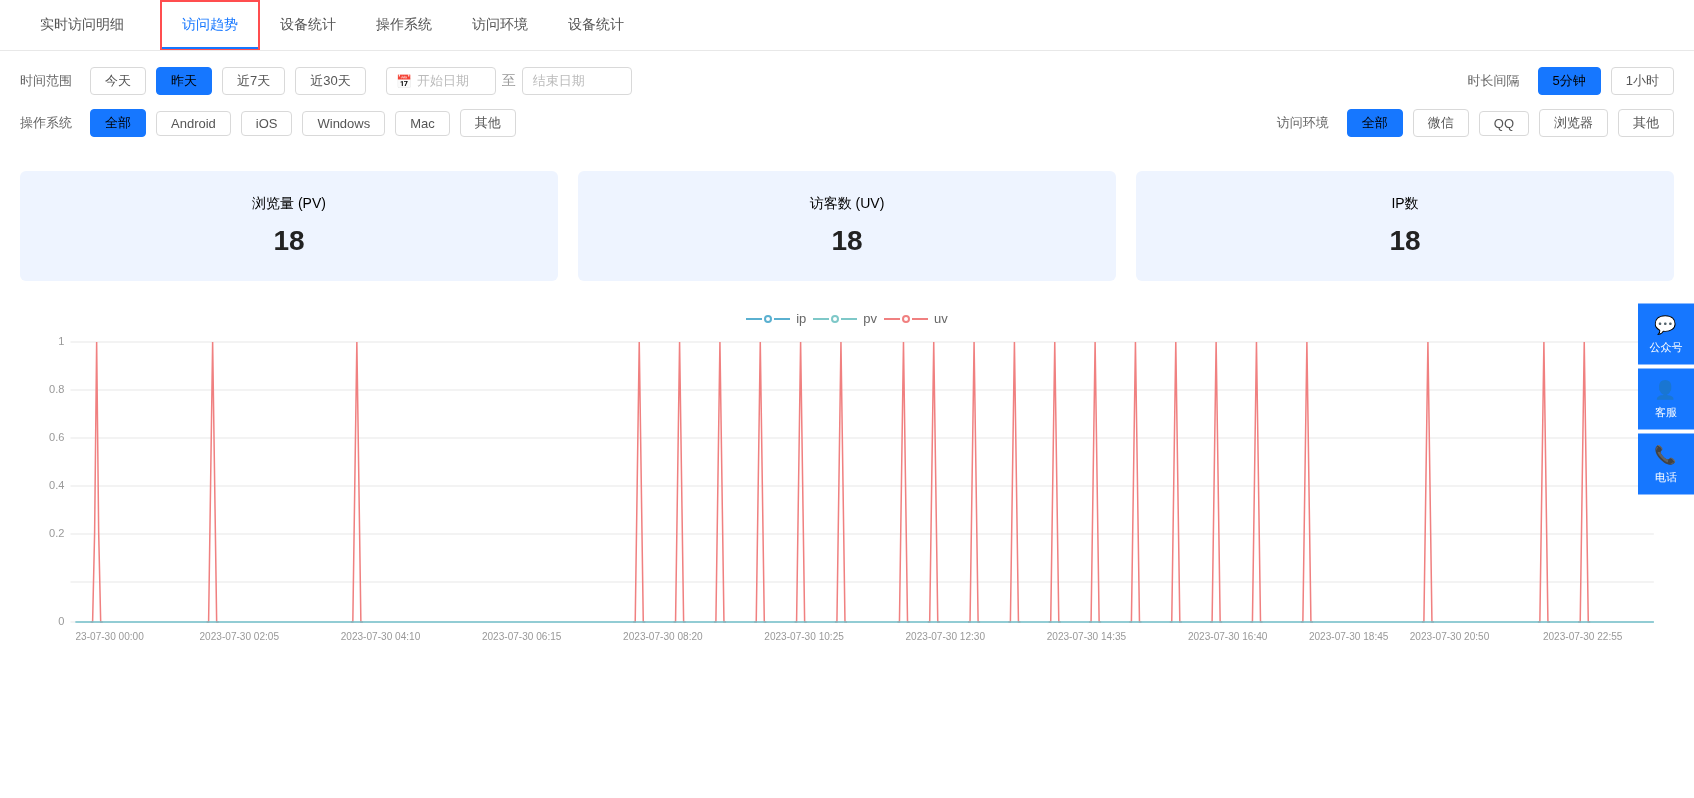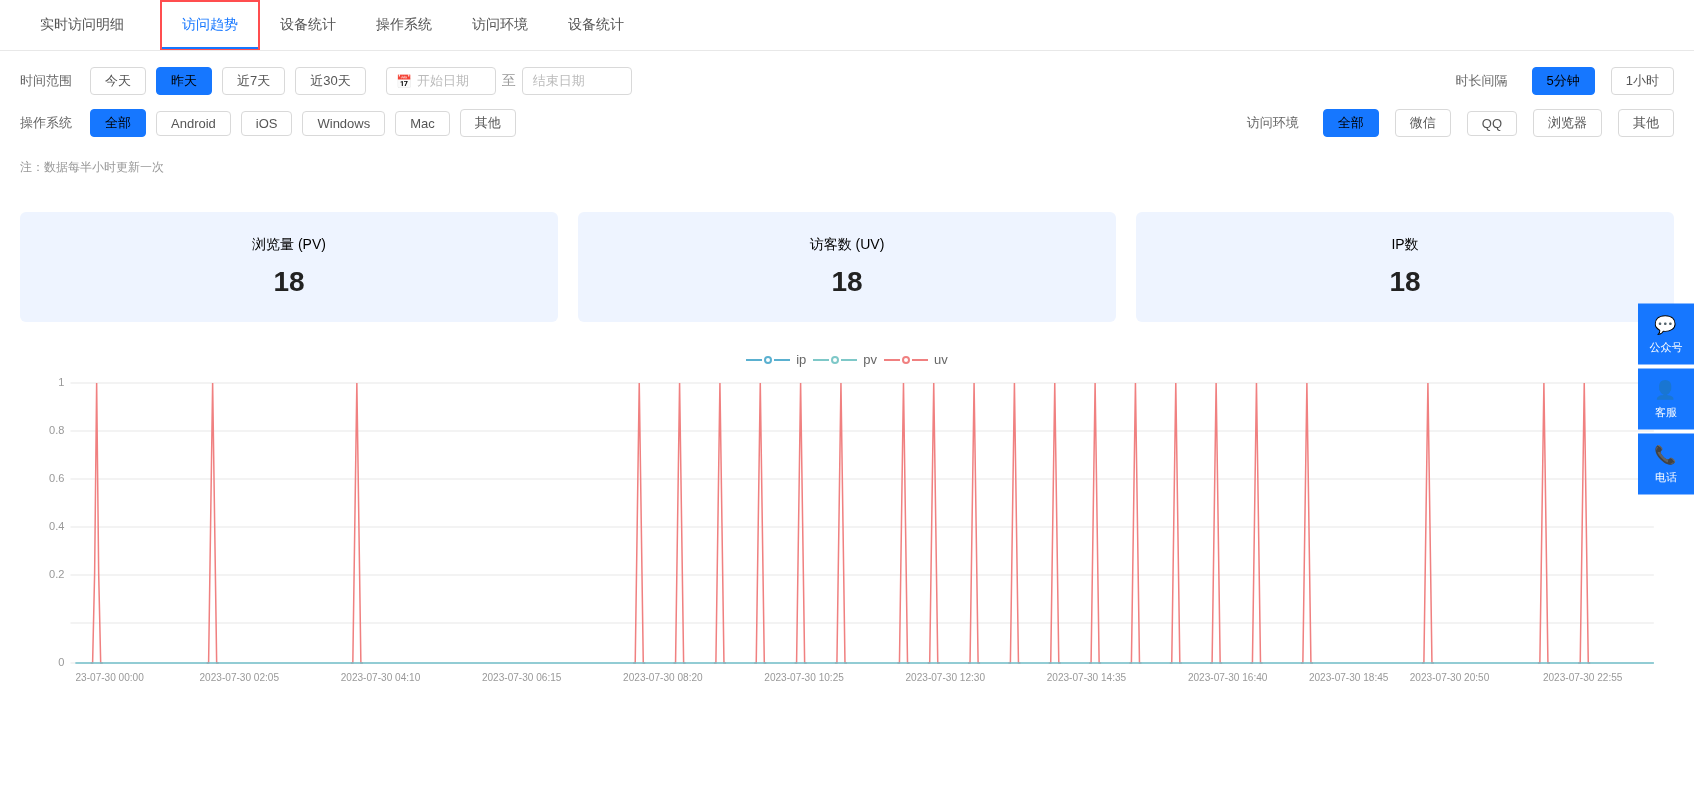--- a/index.html
+++ b/index.html
@@ -16,21 +16,21 @@
     
     .filter-section { padding: 16px 20px 0; background: #fff; }
     .filter-row { display: flex; align-items: center; margin-bottom: 14px; gap: 10px; }
     .filter-label { color: #666; font-size: 13px; margin-right: 8px; white-space: nowrap; }
     .filter-btn { padding: 4px 14px; border: 1px solid #d9d9d9; border-radius: 4px; background: #fff; cursor: pointer; font-size: 13px; color: #555; }
     .filter-btn.active { background: #1677ff; color: #000000; border-color: #1677ff; }
     .date-range { display: flex; align-items: center; gap: 6px; margin-left: 10px; }
     .date-input { border: 1px solid #d9d9d9; border-radius: 4px; padding: 4px 10px; font-size: 13px; color: #bbb; display: flex; align-items: center; gap: 4px; width: 110px; }
     .date-sep { color: #999; }
     
-    .right-filters { margin-left: auto; display: flex; align-items: center; gap: 16px; }
+    .right-filters { margin-left: auto; display: flex; align-items: center; gap: 10px; }
 
     
     .note-text { color: #999; font-size: 12px; padding: 8px 20px 16px; background: #fff; }
 
     
     .stats-section { display: flex; gap: 20px; padding: 20px 20px 20px; background: #fff; }
     .stat-card { flex: 1; background: #eef4ff; border-radius: 6px; padding: 24px 30px; text-align: center; }
     .stat-card-title { color: #000000; font-size: 14px; margin-bottom: 12px; }
     .stat-card-value { font-size: 28px; font-weight: bold; color: #222; }
 
@@ -100,21 +100,20 @@
         <span class="filter-label">访问环境</span>
         <button class="filter-btn active">全部</button>
         <button class="filter-btn">微信</button>
         <button class="filter-btn">QQ</button>
         <button class="filter-btn">浏览器</button>
         <button class="filter-btn">其他</button>
       </div>
     </div>
   </div>
 
-  <div class="note-text">注：数据每半小时更新一次</div>
 
   <div class="stats-section">
     <div class="stat-card">
       <div class="stat-card-title">浏览量 (PV)</div>
       <div class="stat-card-value">18</div>
     </div>
     <div class="stat-card">
       <div class="stat-card-title">访客数 (UV)</div>
       <div class="stat-card-value">18</div>
     </div>

